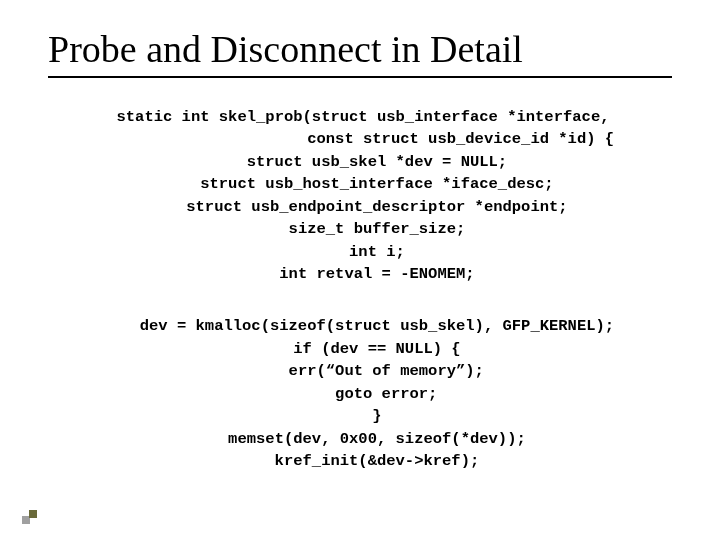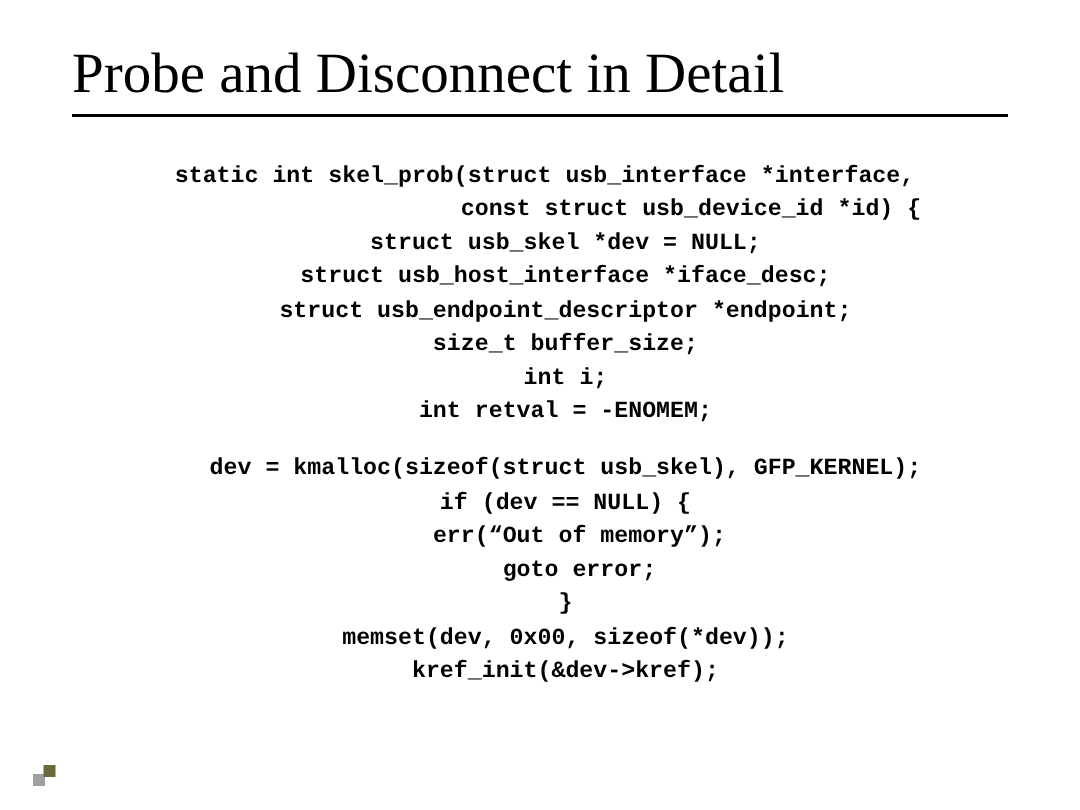--- a/index.html
+++ b/index.html
@@ -35,21 +35,21 @@
     font-family: 'Courier New', Courier, monospace;
     font-size: 15.5px;
     line-height: 1.45;
     font-weight: bold;
     color: #000;
     white-space: pre;
     margin-left: 6px;
     text-align: center;
   }
   .block2 {
-    margin-top: 16px;
+    margin-top: 30px;
   }
   .footer-accent {
     position: absolute;
     left: 22px;
     bottom: 16px;
     width: 18px;
     height: 14px;
   }
   .footer-accent .sq {
     position: absolute;

